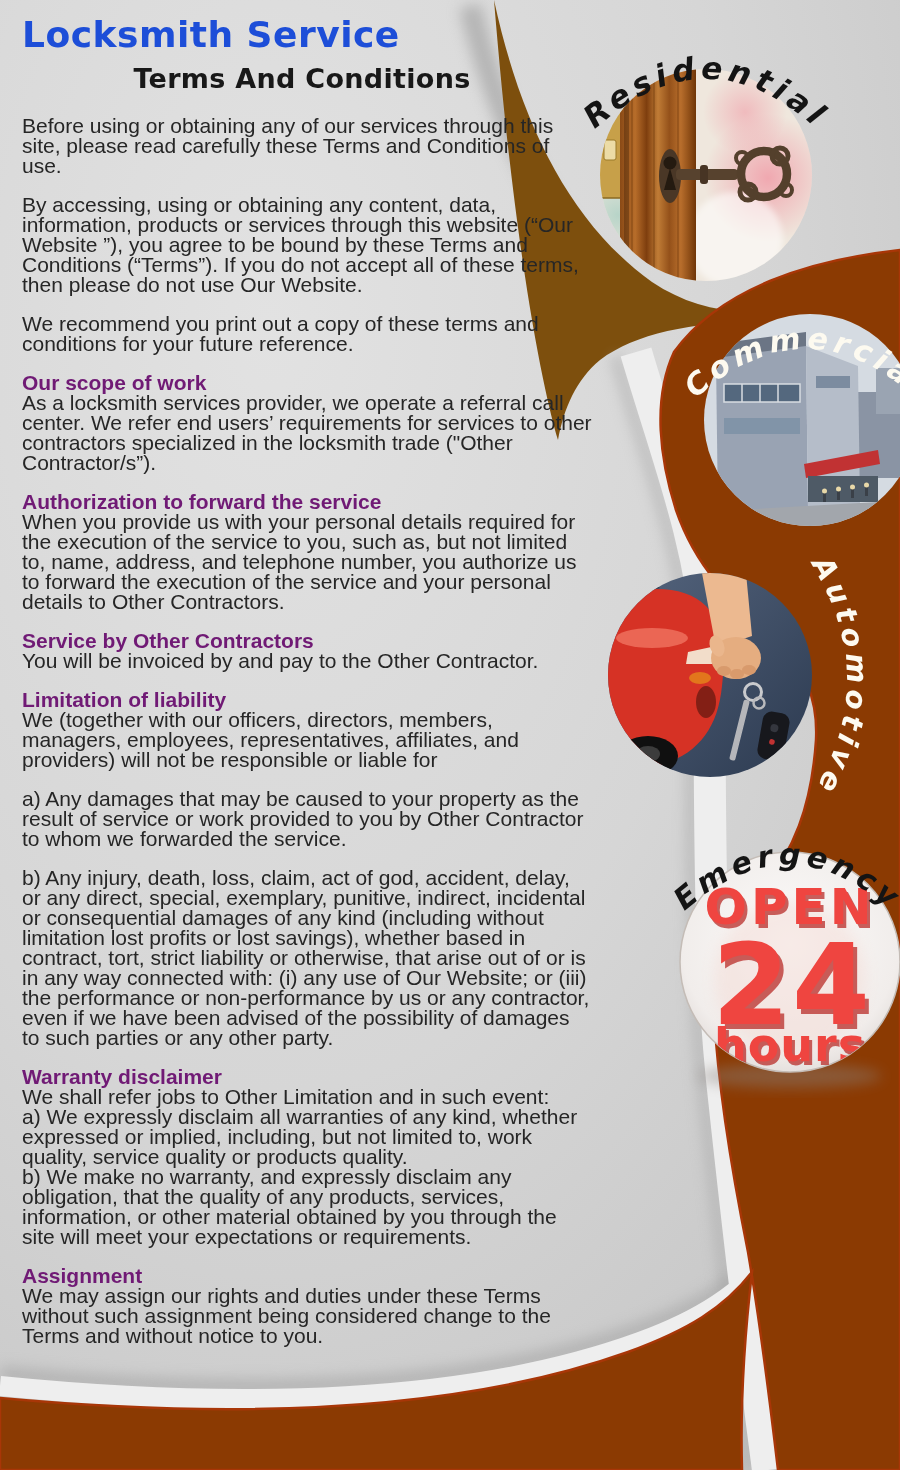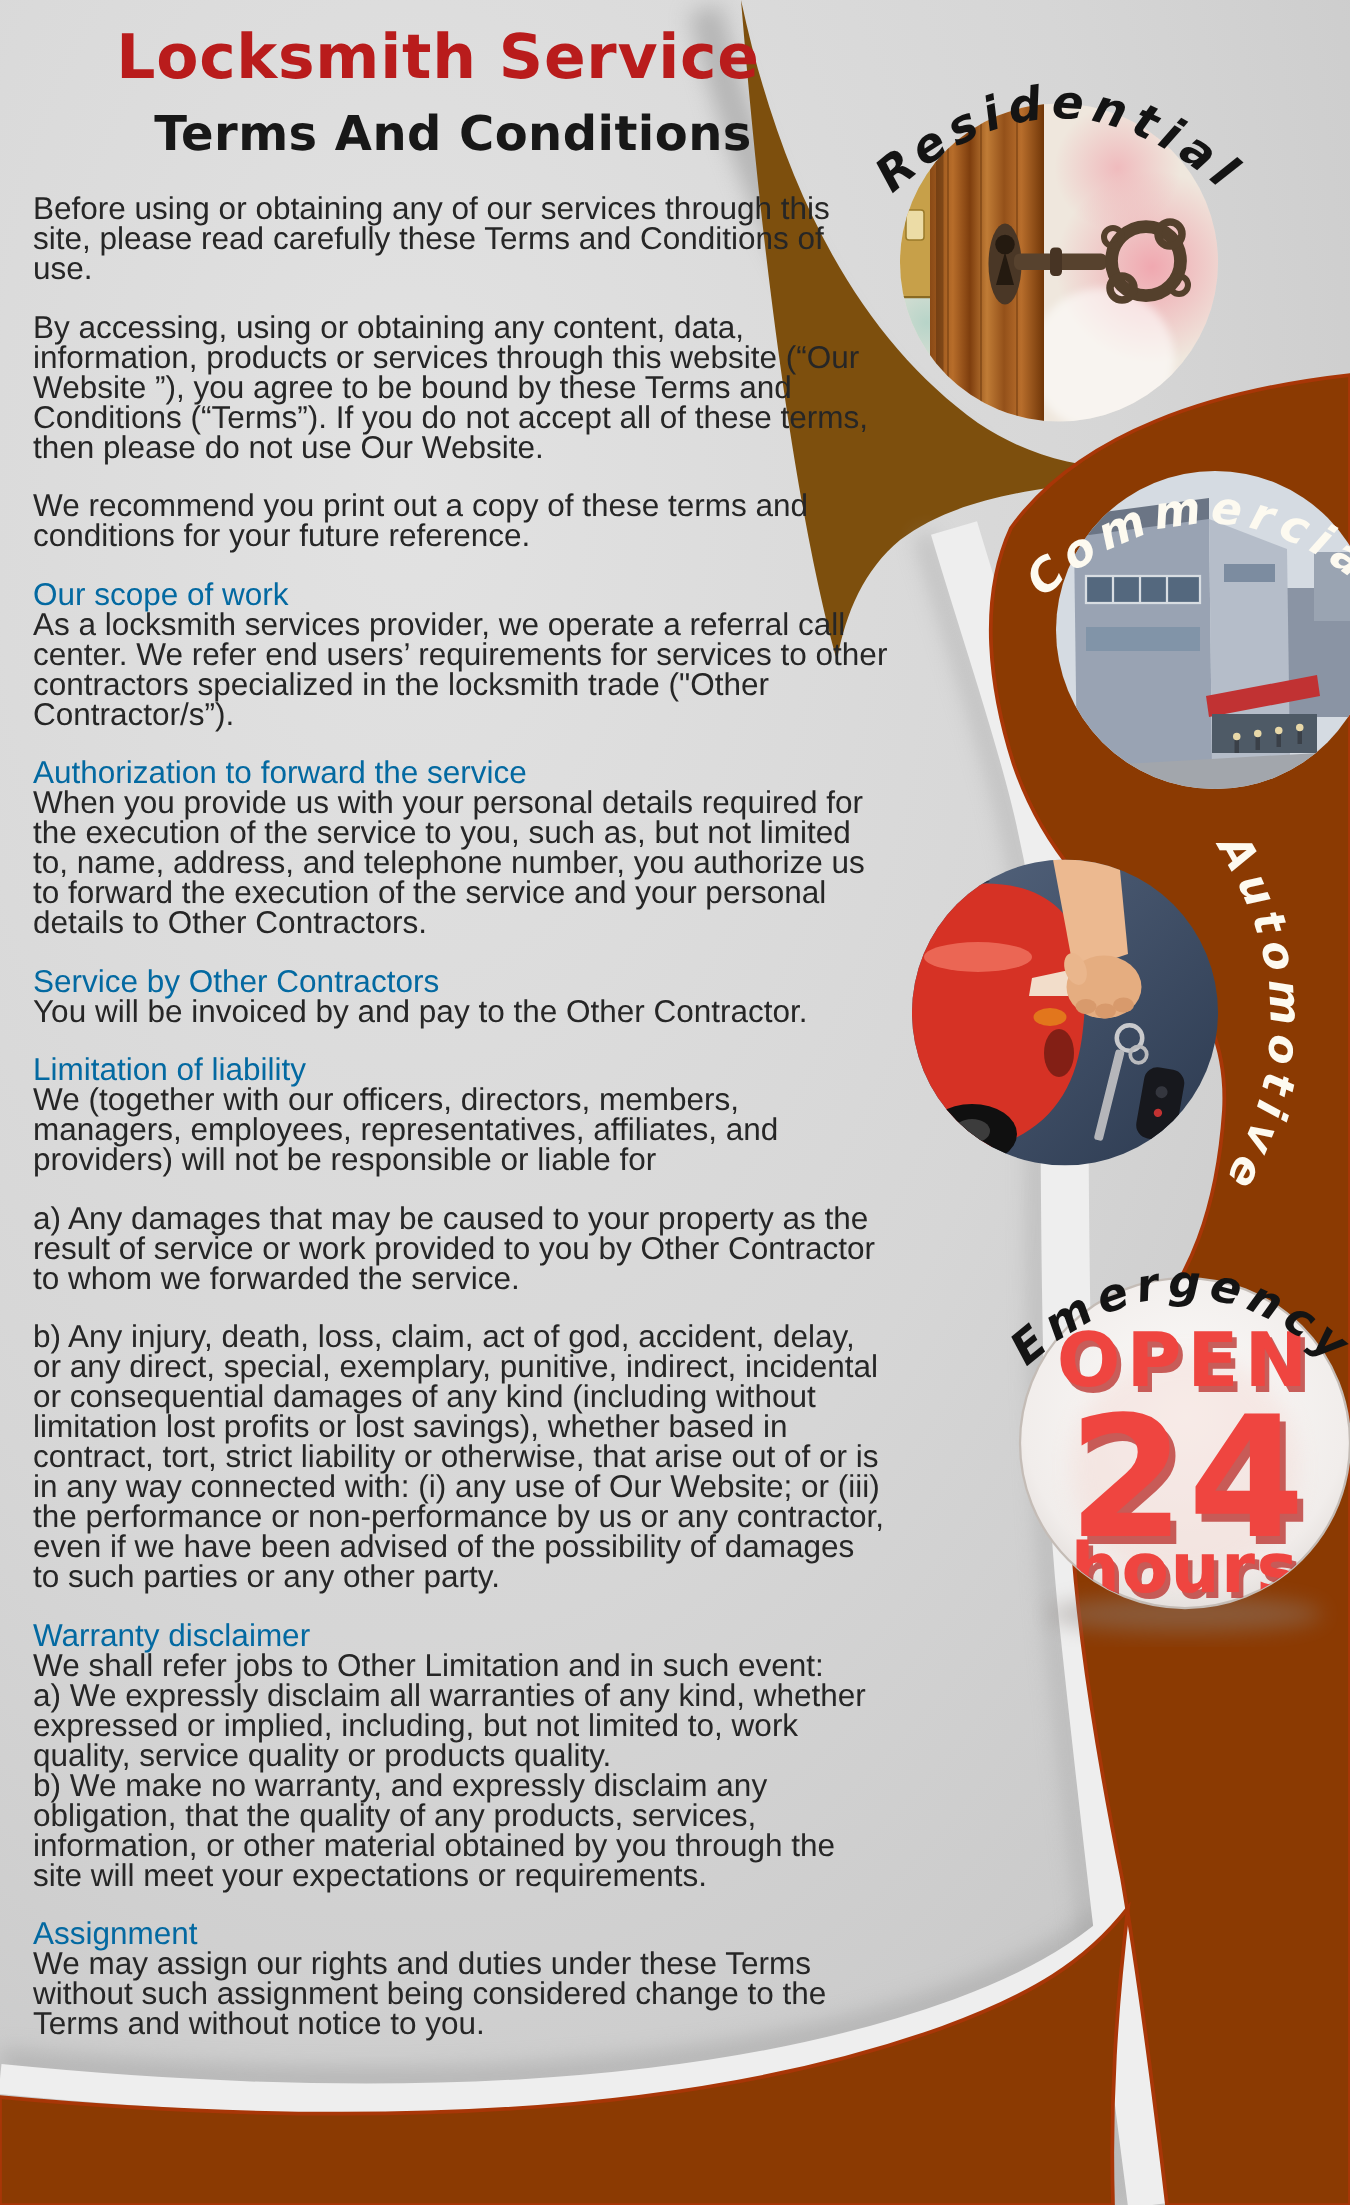--- a/index.html
+++ b/index.html
@@ -4,29 +4,29 @@
 <style>
   html,body{margin:0;padding:0;background:#888;}
   .stage{
     position:relative;width:900px;height:1470px;overflow:hidden;
     background:#d6d6d6;font-family:"Liberation Sans",sans-serif;
   }
   svg.decor{position:absolute;left:0;top:0;width:900px;height:1470px;display:block;}
 
   .content{position:absolute;left:22px;top:8px;width:570px;}
   .page-title{
-    font-family:"DejaVu Sans",sans-serif;font-weight:800;font-size:41px;
-    color:#b91c1c;text-align:center;margin:6px 0 8px 0;letter-spacing:.5px;width:540px;
+    font-family:"DejaVu Sans",sans-serif;font-weight:800;font-size:36px;
+    color:#1d4ed8;margin:6px 0 8px 0;letter-spacing:.5px;width:540px;
   }
   .page-subtitle{
-    font-family:"DejaVu Sans",sans-serif;font-weight:800;font-size:32px;
+    font-family:"DejaVu Sans",sans-serif;font-weight:800;font-size:27px;
     color:#181818;text-align:center;margin:0 0 22px 0;width:560px;letter-spacing:.3px;
   }
   .block{margin-top:19px;font-size:21px;line-height:20px;color:#262626;}
-  .block.heading{font-weight:normal;color:#0369a1;margin-bottom:0;}
+  .block.heading{font-weight:bold;color:#701a75;margin-bottom:0;}
   .block.heading + .block.para{margin-top:0;}
   .line{min-height:20px;}
 
   
   .ribbon-text{
     font-family:"DejaVu Sans",sans-serif;font-style:italic;font-weight:bold;
     letter-spacing:5px;
   }
   .ribbon-dark{fill:var(--label-dark,#141414);}
   .ribbon-light{fill:var(--label-light,#fdfaf0);}

